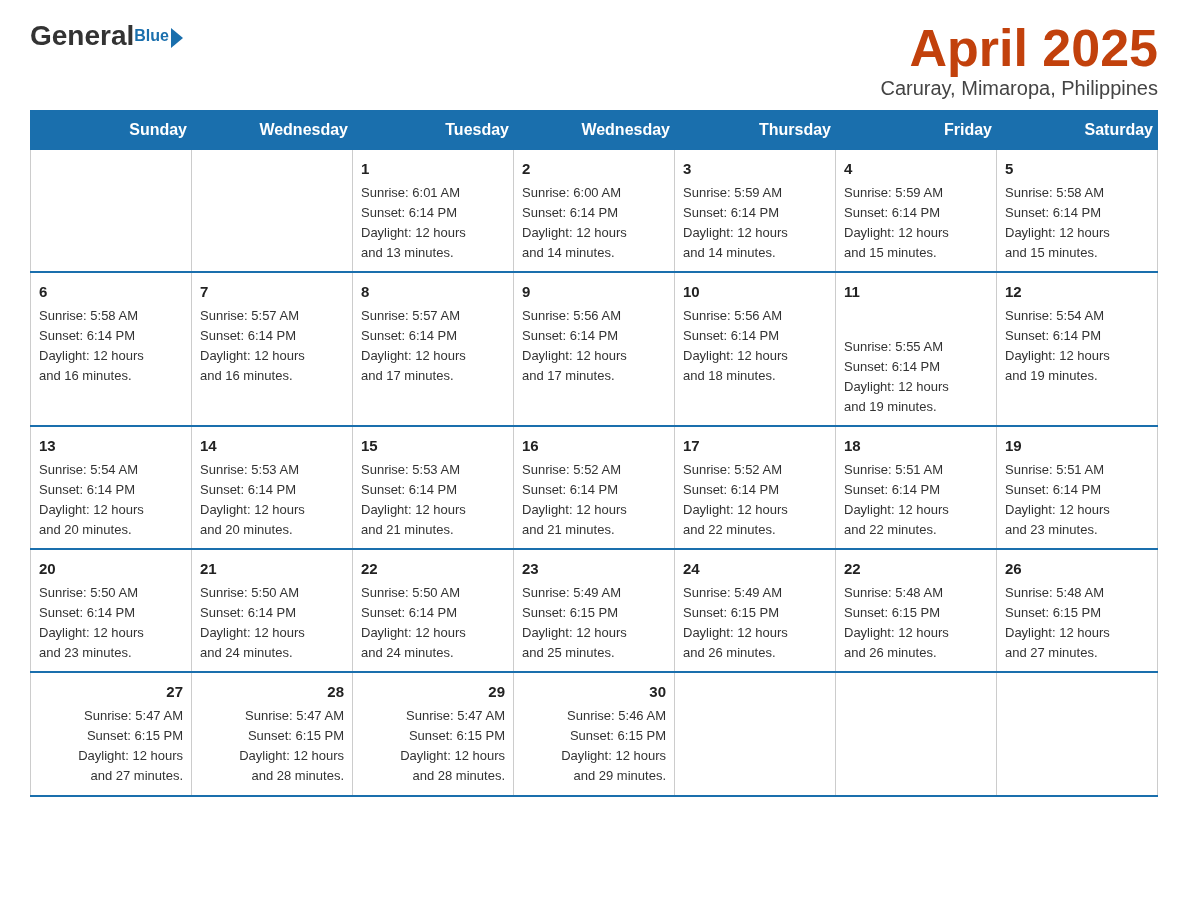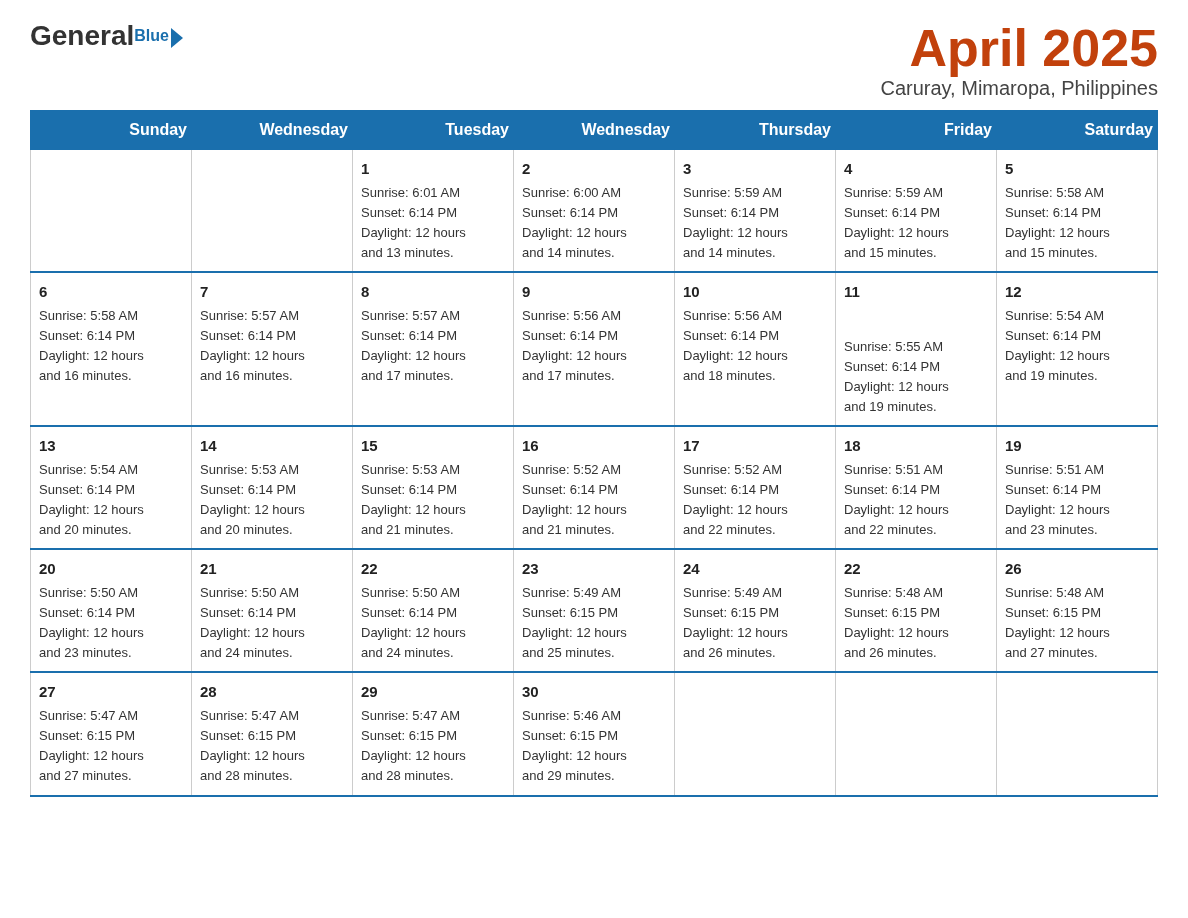--- a/index.html
+++ b/index.html
@@ -96,20 +96,21 @@
       display: block;
       margin-bottom: 2px;
     }
     .day-info {
       font-size: 13px;
       color: #333;
       line-height: 1.55;
     }
     tbody tr:last-child td {
       border-bottom: 2px solid #1a6fad;
+      text-align: right;
     }
   </style>
 </head>
 <body>
 
 <div class="header">
   <div class="logo">
     <div class="logo-text">
       <span class="logo-general">General</span>
       <div class="logo-blue-part">

